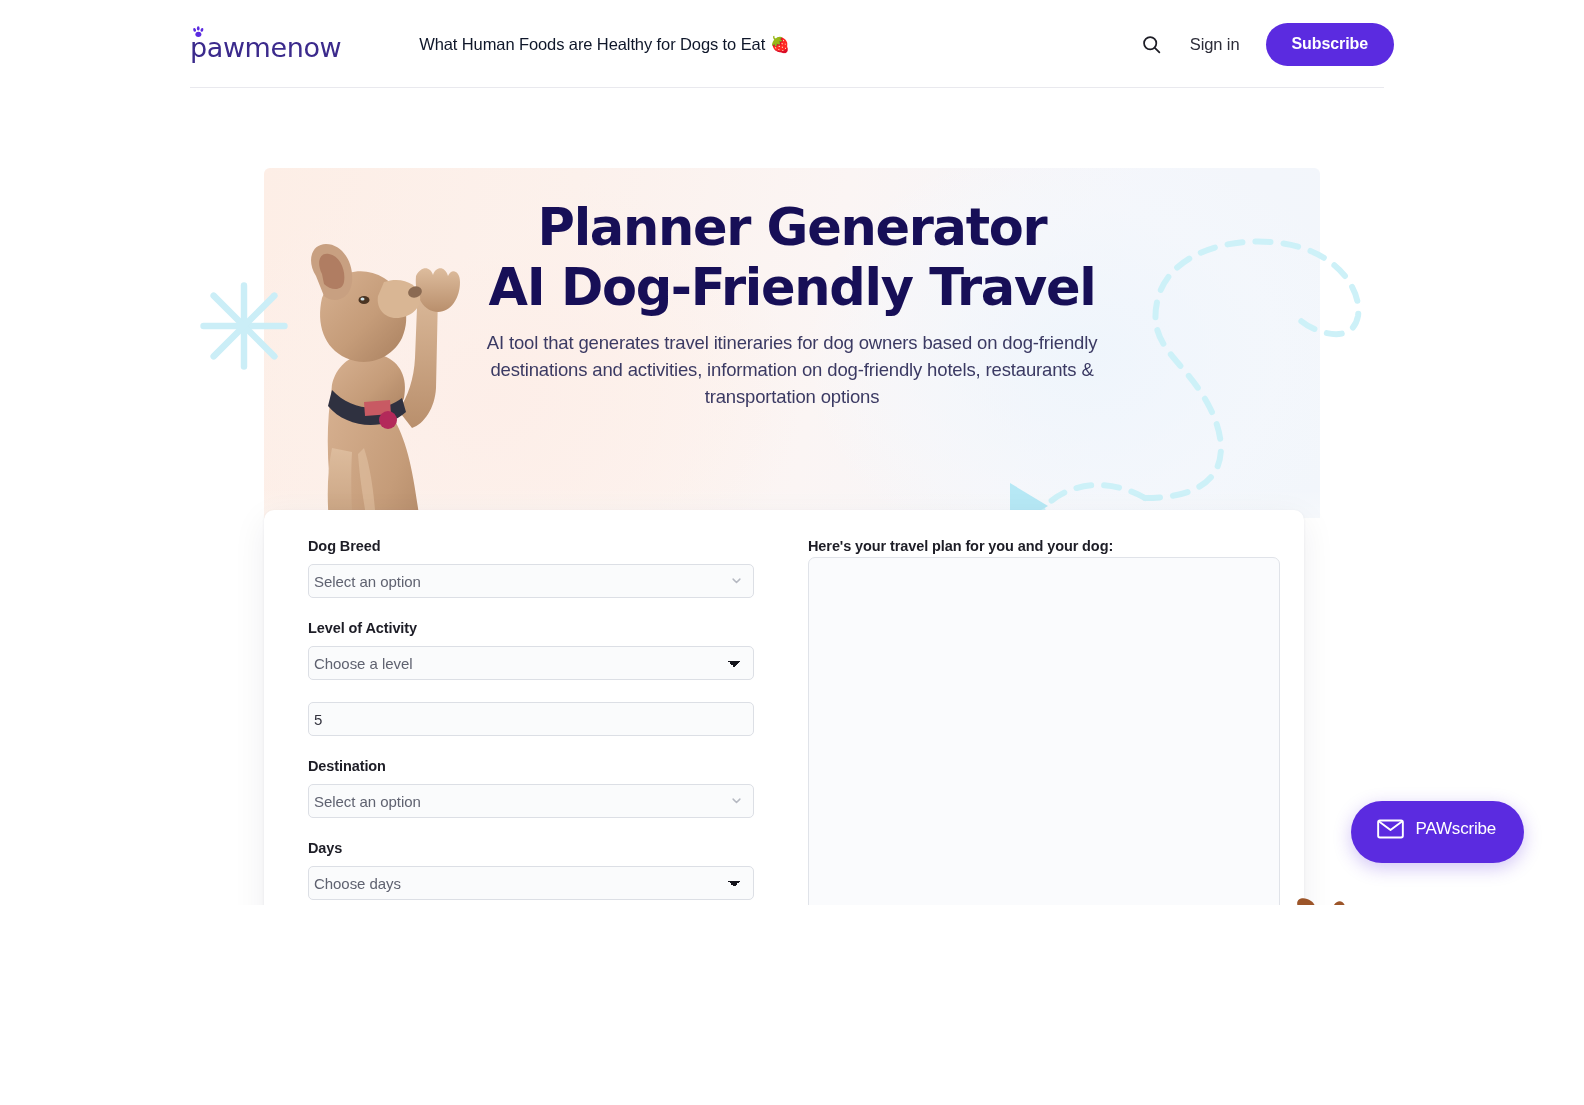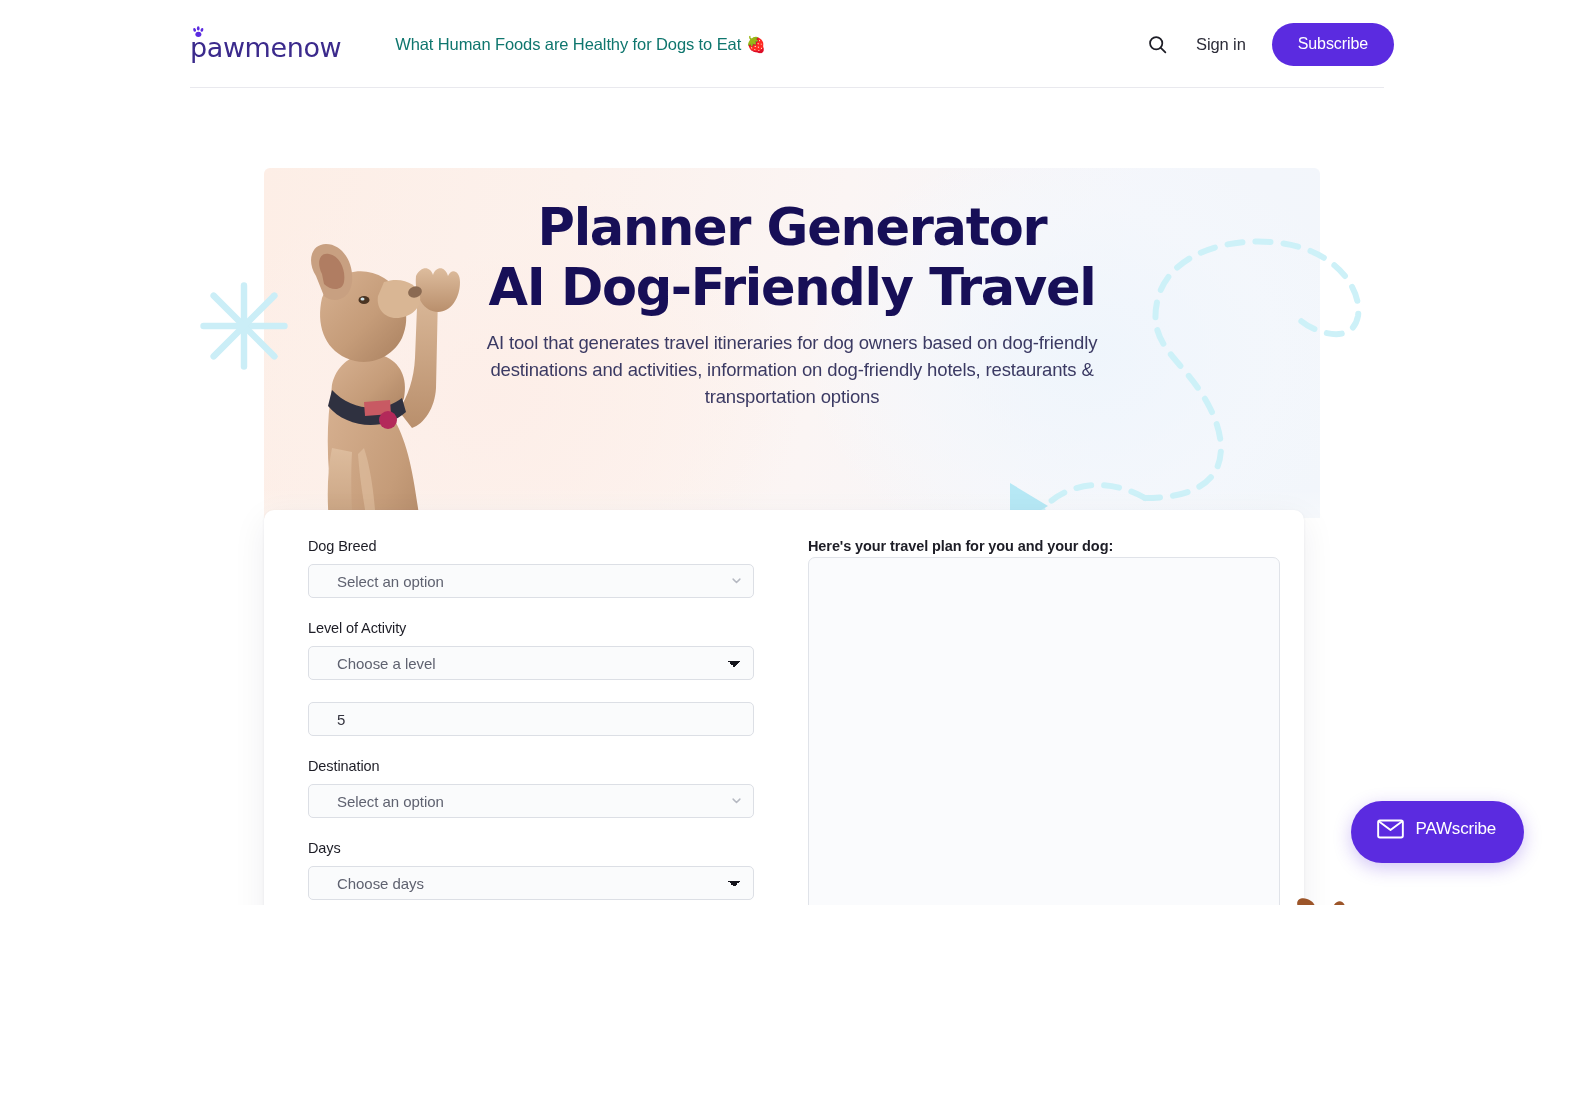--- a/index.html
+++ b/index.html
@@ -66,23 +66,23 @@
   }
   .logo-paw {
     position: absolute;
     left: 2px;
     top: -3px;
     width: 13px;
     height: 13px;
   }
 
   .nav-link {
-    margin-left: 54px;
+    margin-left: 78px;
     font-size: 16.5px;
-    color: #0f766e;
+    color: #0f172a;
     letter-spacing: -0.1px;
     cursor: pointer;
     white-space: nowrap;
   }
   .nav-link .emoji { margin-left: 5px; font-size: 16px; }
 
   .header-right {
     margin-left: auto;
     display: flex;
     align-items: center;
@@ -96,21 +96,21 @@
   .signin {
     font-size: 16.5px;
     color: #2c2c38;
     cursor: pointer;
     letter-spacing: -0.1px;
   }
   .subscribe-btn {
     background: #5b2be0;
     color: #ffffff;
     font-size: 16px;
-    font-weight: 400;
+    font-weight: 700;
     letter-spacing: -0.1px;
     border: none;
     border-radius: 999px;
     padding: 12px 26px 13px;
     cursor: pointer;
     font-family: "Liberation Sans", sans-serif;
   }
 
   
   .hero {
@@ -216,37 +216,37 @@
   }
   .card-right {
     position: absolute;
     left: 544px;
     top: 28px;
     width: 472px;
   }
 
   .field-label {
     font-size: 14.5px;
-    font-weight: 400;
+    font-weight: 700;
     color: #1d1d26;
     letter-spacing: -0.1px;
     margin-bottom: 10px;
   }
   .field { margin-bottom: 22px; }
 
   .ctl {
     width: 446px;
     height: 34px;
     border: 1px solid #dcdfe5;
     border-radius: 5px;
     background: #fafbfc;
     font-size: 15px;
     color: #595a66;
     font-family: "Liberation Sans", sans-serif;
-    padding: 0 28px;
+    padding: 0 5px;
     display: flex;
     align-items: center;
     position: relative;
     cursor: pointer;
     letter-spacing: -0.05px;
   }
   .ctl-text { color: #5f6270; }
 
   .chev-soft {
     position: absolute;

